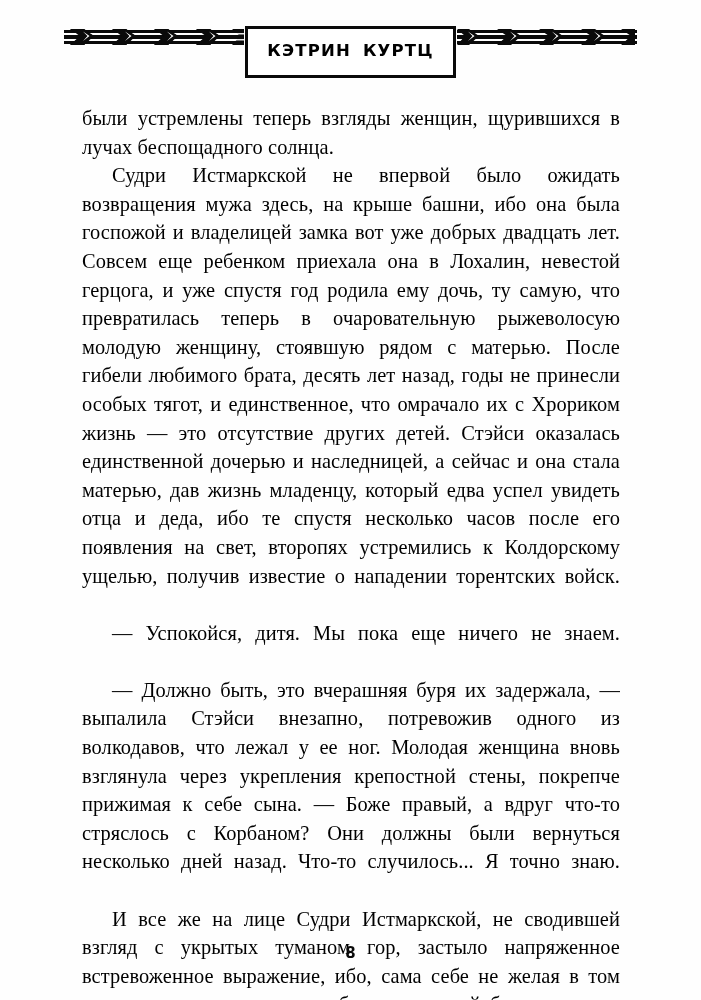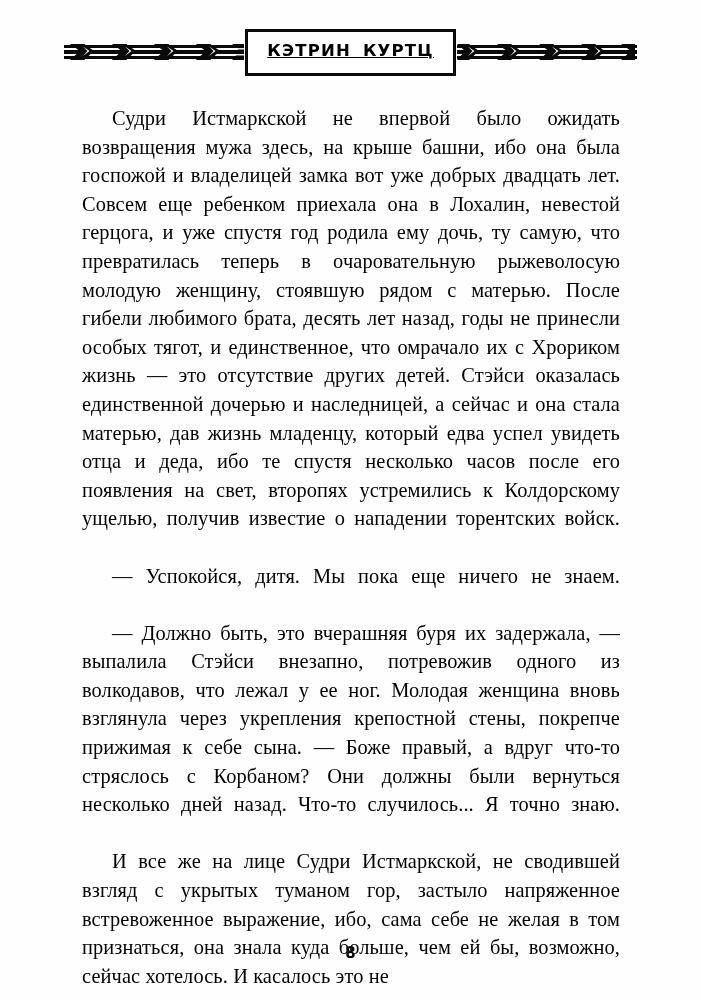--- a/index.html
+++ b/index.html
@@ -23,23 +23,21 @@
   }
 
   
   .running-head {
     position: absolute;
     left: 0;
     right: 0;
     top: 26px;
     height: 52px;
     display: flex;
-    align-items: center;
     justify-content: center;
-    text-decoration: underline;
   }
 
   .ornament {
     height: 22px;
     flex: 0 0 auto;
     position: relative;
   }
   .ornament svg { display: block; }
 
   .author-box {
@@ -169,20 +167,21 @@
           <path d="M124 3 L138 3 L148 10 L138 19 L124 19 L134 10 Z"></path>
           <path d="M137 5.5 L143.5 10 L137 15 L141.5 10 Z" fill="#ffffff"></path>
           <path d="M164 3 L178 3 L178 19 L164 19 L174 10 Z"></path>
         </g>
       </svg>
     </span>
 
   </div>
 
   <div class="body-text">
+    <p class="cont nofill" style="text-indent: 0px;">были устремлены теперь взгляды женщин, щурившихся в лучах беспощадного солнца.</p>
     <p style="text-indent: 30px;">Судри Истмаркской не впервой было ожидать возвращения мужа здесь, на крыше башни, ибо она была госпожой и владелицей замка вот уже добрых двадцать лет. Совсем еще ребенком приехала она в Лохалин, невестой герцога, и уже спустя год родила ему дочь, ту самую, что превратилась теперь в очаровательную рыжеволосую молодую женщину, стоявшую рядом с матерью. После гибели любимого брата, десять лет назад, годы не принесли особых тягот, и единственное, что омрачало их с Хрориком жизнь — это отсутствие других детей. Стэйси оказалась единственной дочерью и наследницей, а сейчас и она стала матерью, дав жизнь младенцу, который едва успел увидеть отца и деда, ибо те спустя несколько часов после его появления на свет, второпях устремились к Колдорскому ущелью, получив известие о нападении торентских войск.</p>
     <p style="text-indent: 30px;">— Успокойся, дитя. Мы пока еще ничего не знаем.</p>
     <p style="text-indent: 30px;">— Должно быть, это вчерашняя буря их задержала, — выпалила Стэйси внезапно, потревожив одного из волкодавов, что лежал у ее ног. Молодая женщина вновь взглянула через укрепления крепостной стены, покрепче прижимая к себе сына. — Боже правый, а вдруг что-то стряслось с Корбаном? Они должны были вернуться несколько дней назад. Что-то случилось... Я точно знаю.</p>
     <p class="nofill" style="text-indent: 30px;">И все же на лице Судри Истмаркской, не сводившей взгляд с укрытых туманом гор, застыло напряженное встревоженное выражение, ибо, сама себе не желая в том признаться, она знала куда больше, чем ей бы, возможно, сейчас хотелось. И касалось это не</p>
   </div>
 
   <div class="folio">8</div>
 
 </div>
 

